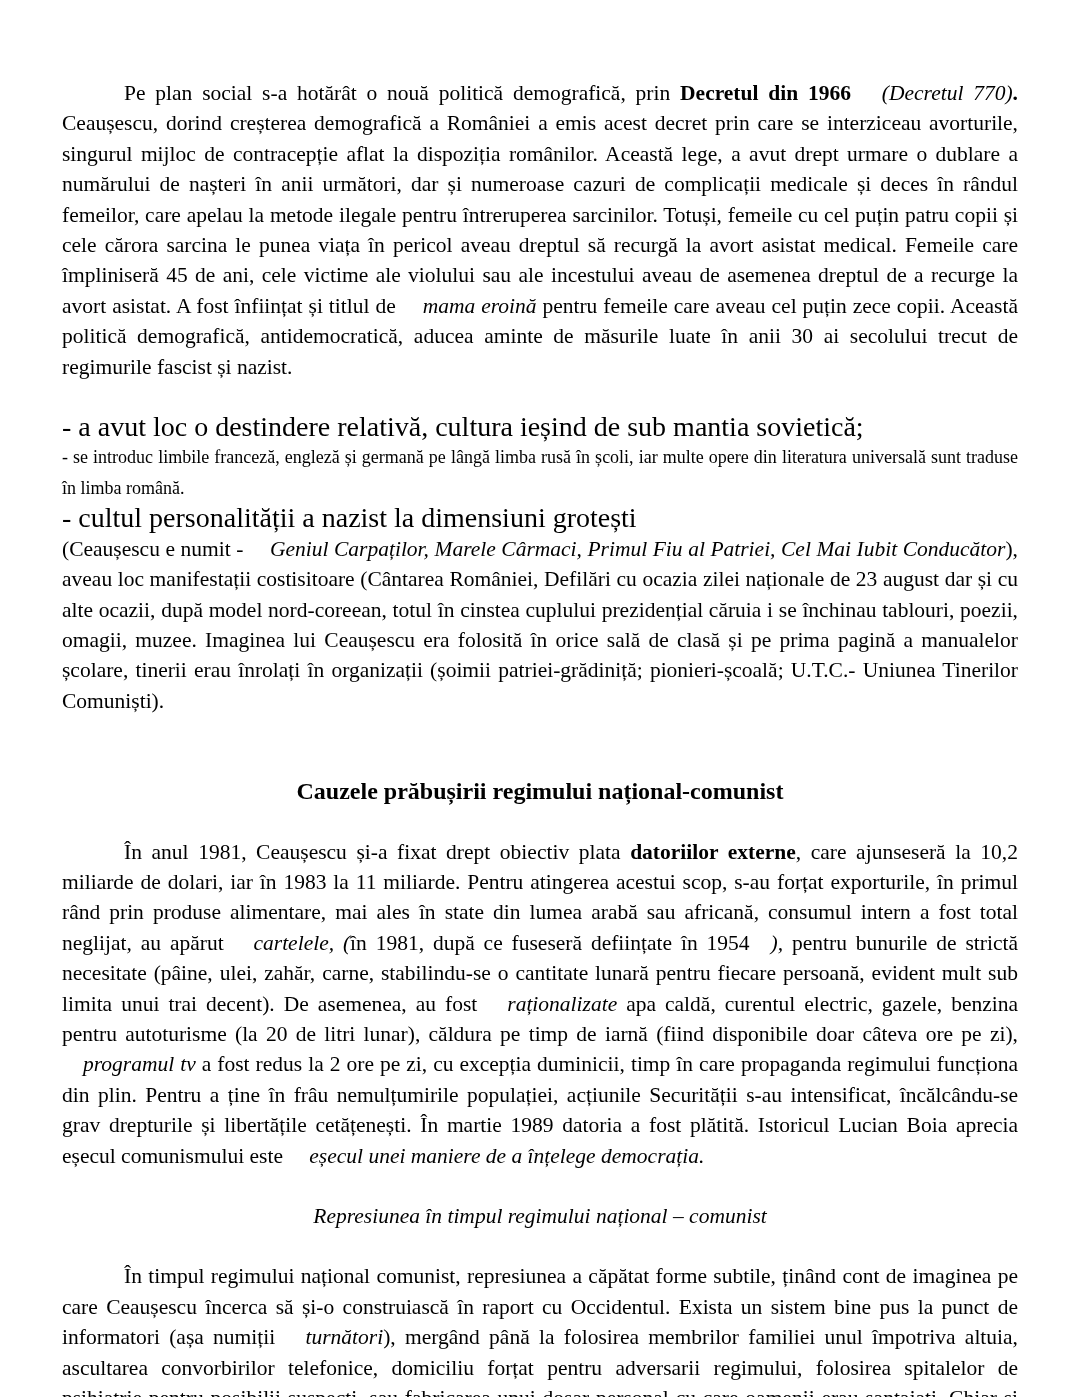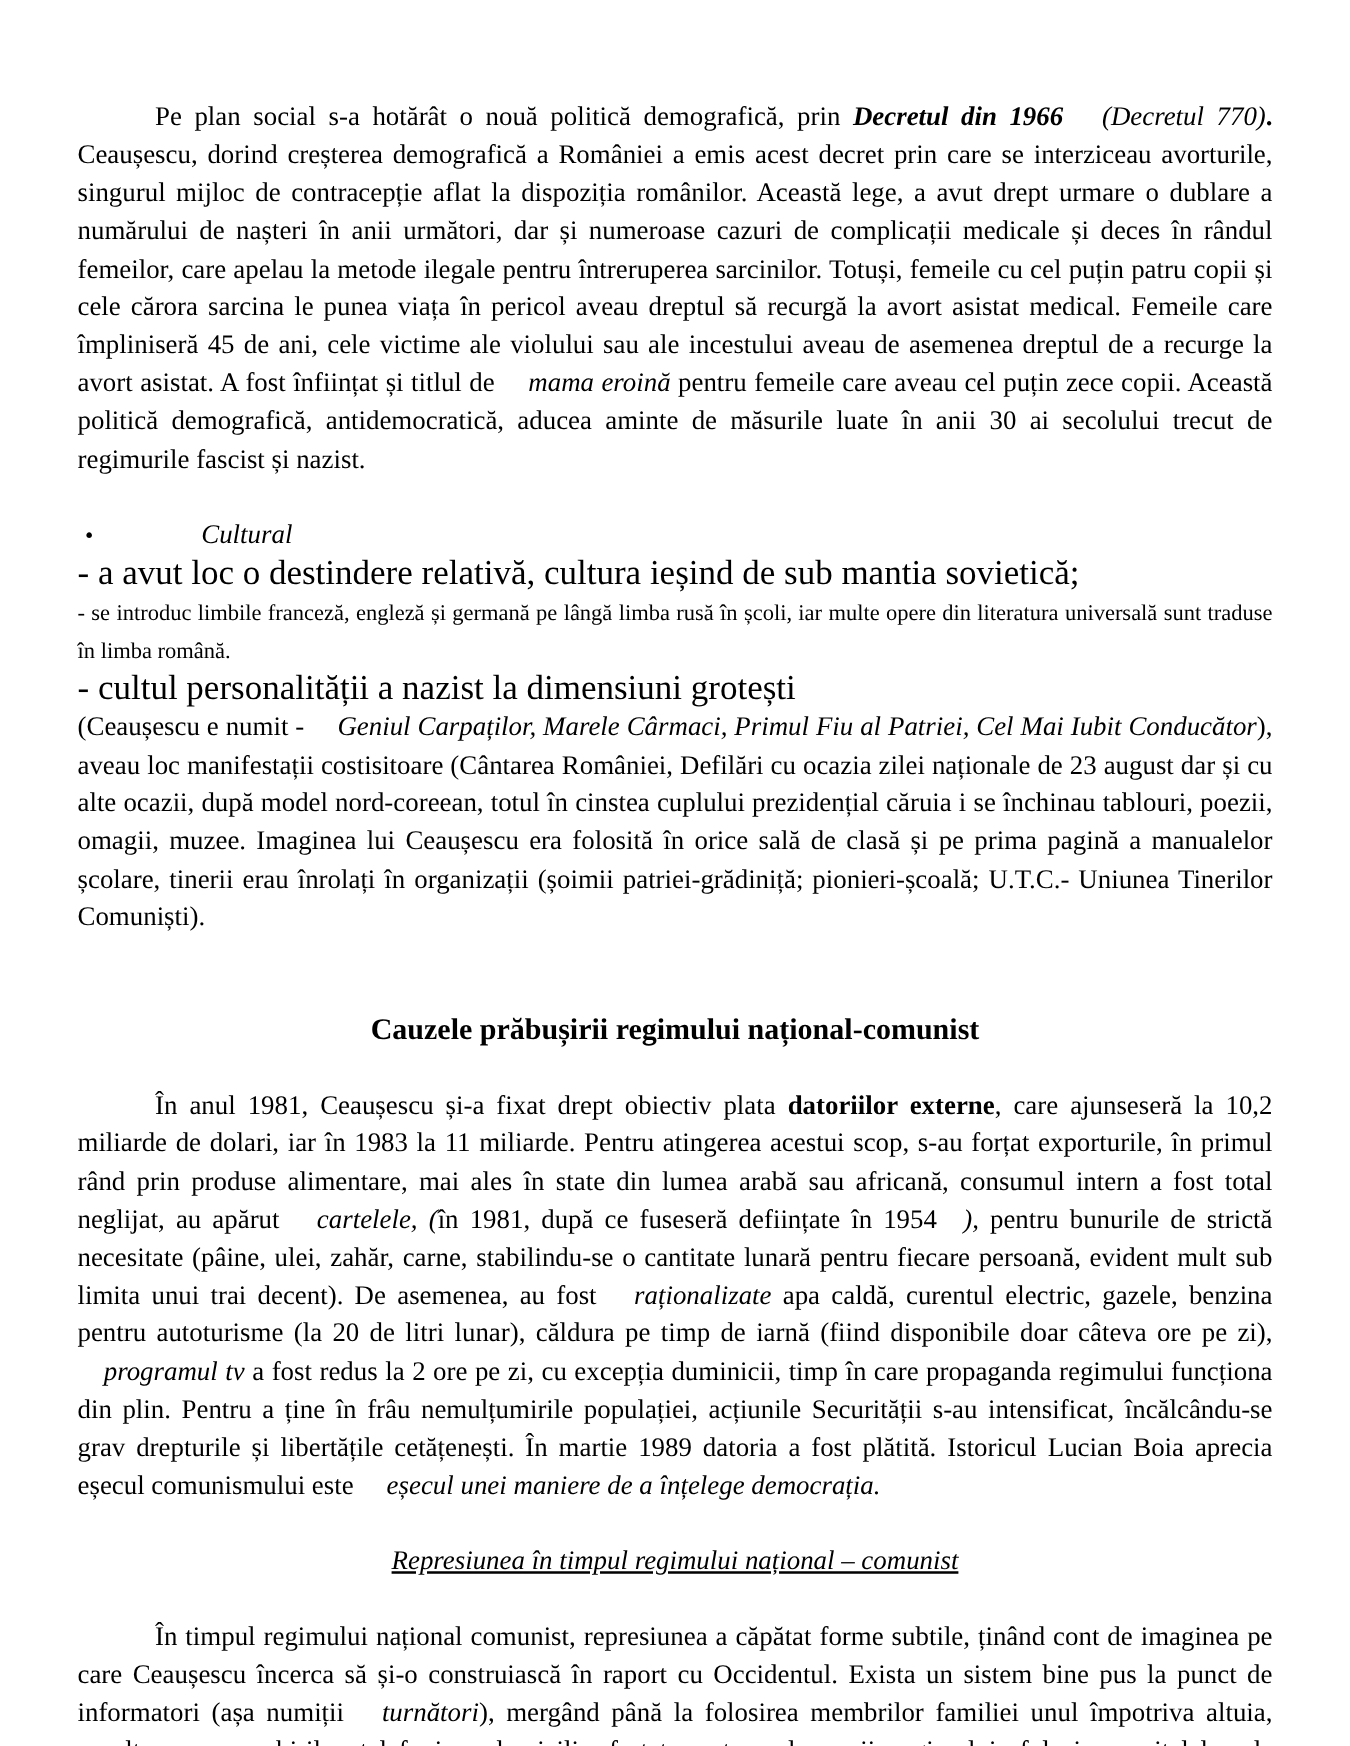--- a/index.html
+++ b/index.html
@@ -41,21 +41,21 @@
     line-height: 30.4px;
     text-align: justify;
   }
   .plainline {
     font-size: 28px;
     line-height: 30.4px;
     text-align: left;
   }
   b, .b { font-weight: bold; }
   i, .i { font-style: italic; padding-left: 21px; }
-  .bi { font-weight: bold; font-style: italic; }
+  .bi { font-weight: bold; }
 
   .bullet-row {
     display: block;
     font-size: 21.5px;
     line-height: 30.4px;
     position: relative;
     padding-left: 0;
   }
   .bullet-dot {
     display: inline-block;
@@ -73,39 +73,35 @@
     font-weight: bold;
     line-height: 30.4px;
   }
   .subheading-center {
     text-align: center;
     font-size: 21.5px;
     font-style: italic;
     line-height: 30.4px;
   }
   .subheading-center span {
-    text-decoration: underline;
   }
   .spacer-md { height: 30px; }
   .spacer-lg { height: 60px; }
 </style>
 </head>
 <body>
 
 <div class="page">
 
   <p class="para indent">
     <span>Pe plan social s-a hotărât o nouă politică demografică, prin </span><span class="bi">Decretul din 1966</span><span class="i"> (Decretul 770)</span><span class="b">.</span><span> Ceaușescu, dorind creșterea demografică a României a emis acest decret prin care se interziceau avorturile, singurul mijloc de contracepție aflat la dispoziția românilor. Această lege, a avut drept urmare o dublare a numărului de nașteri în anii următori, dar și numeroase cazuri de complicații medicale și deces în rândul femeilor, care apelau la metode ilegale pentru întreruperea sarcinilor. Totuși, femeile cu cel puțin patru copii și cele cărora sarcina le punea viața în pericol aveau dreptul să recurgă la avort asistat medical. Femeile care împliniseră 45 de ani, cele victime ale violului sau ale incestului aveau de asemenea dreptul de a recurge la avort asistat. A fost înființat și titlul de </span><span class="i">mama eroină</span><span> pentru femeile care aveau cel puțin zece copii. Această politică demografică, antidemocratică,  aducea aminte de măsurile luate în anii 30 ai secolului trecut de regimurile fascist și nazist.</span>
   </p>
 
   <div class="spacer-md"></div>
 
-  <div class="bullet-row">
-    <span class="bullet-dot"></span><span class="i">Cultural</span>
-  </div>
 
   <div class="plainline">- a avut loc o destindere relativă, cultura ieșind de sub mantia sovietică;</div>
 
   <div class="tight">- se introduc limbile franceză, engleză și germană pe lângă limba rusă în școli, iar multe opere din literatura universală sunt traduse în limba română.</div>
 
   <div class="plainline">- cultul personalității a nazist la dimensiuni grotești</div>
 
   <p class="para">
     <span>(Ceaușescu e numit - </span><span class="i">Geniul Carpaților, Marele Cârmaci, Primul Fiu al Patriei, Cel Mai Iubit Conducător</span><span>), aveau loc manifestații costisitoare (Cântarea României, Defilări cu ocazia zilei naționale de 23 august dar și cu alte ocazii, după model nord-coreean, totul în cinstea cuplului prezidențial căruia i se închinau tablouri, poezii, omagii, muzee. Imaginea lui Ceaușescu era folosită în orice sală de clasă și pe prima pagină a manualelor școlare, tinerii erau înrolați în organizații (șoimii patriei-grădiniță; pionieri-școală; U.T.C.- Uniunea Tinerilor Comuniști).</span>
   </p>

